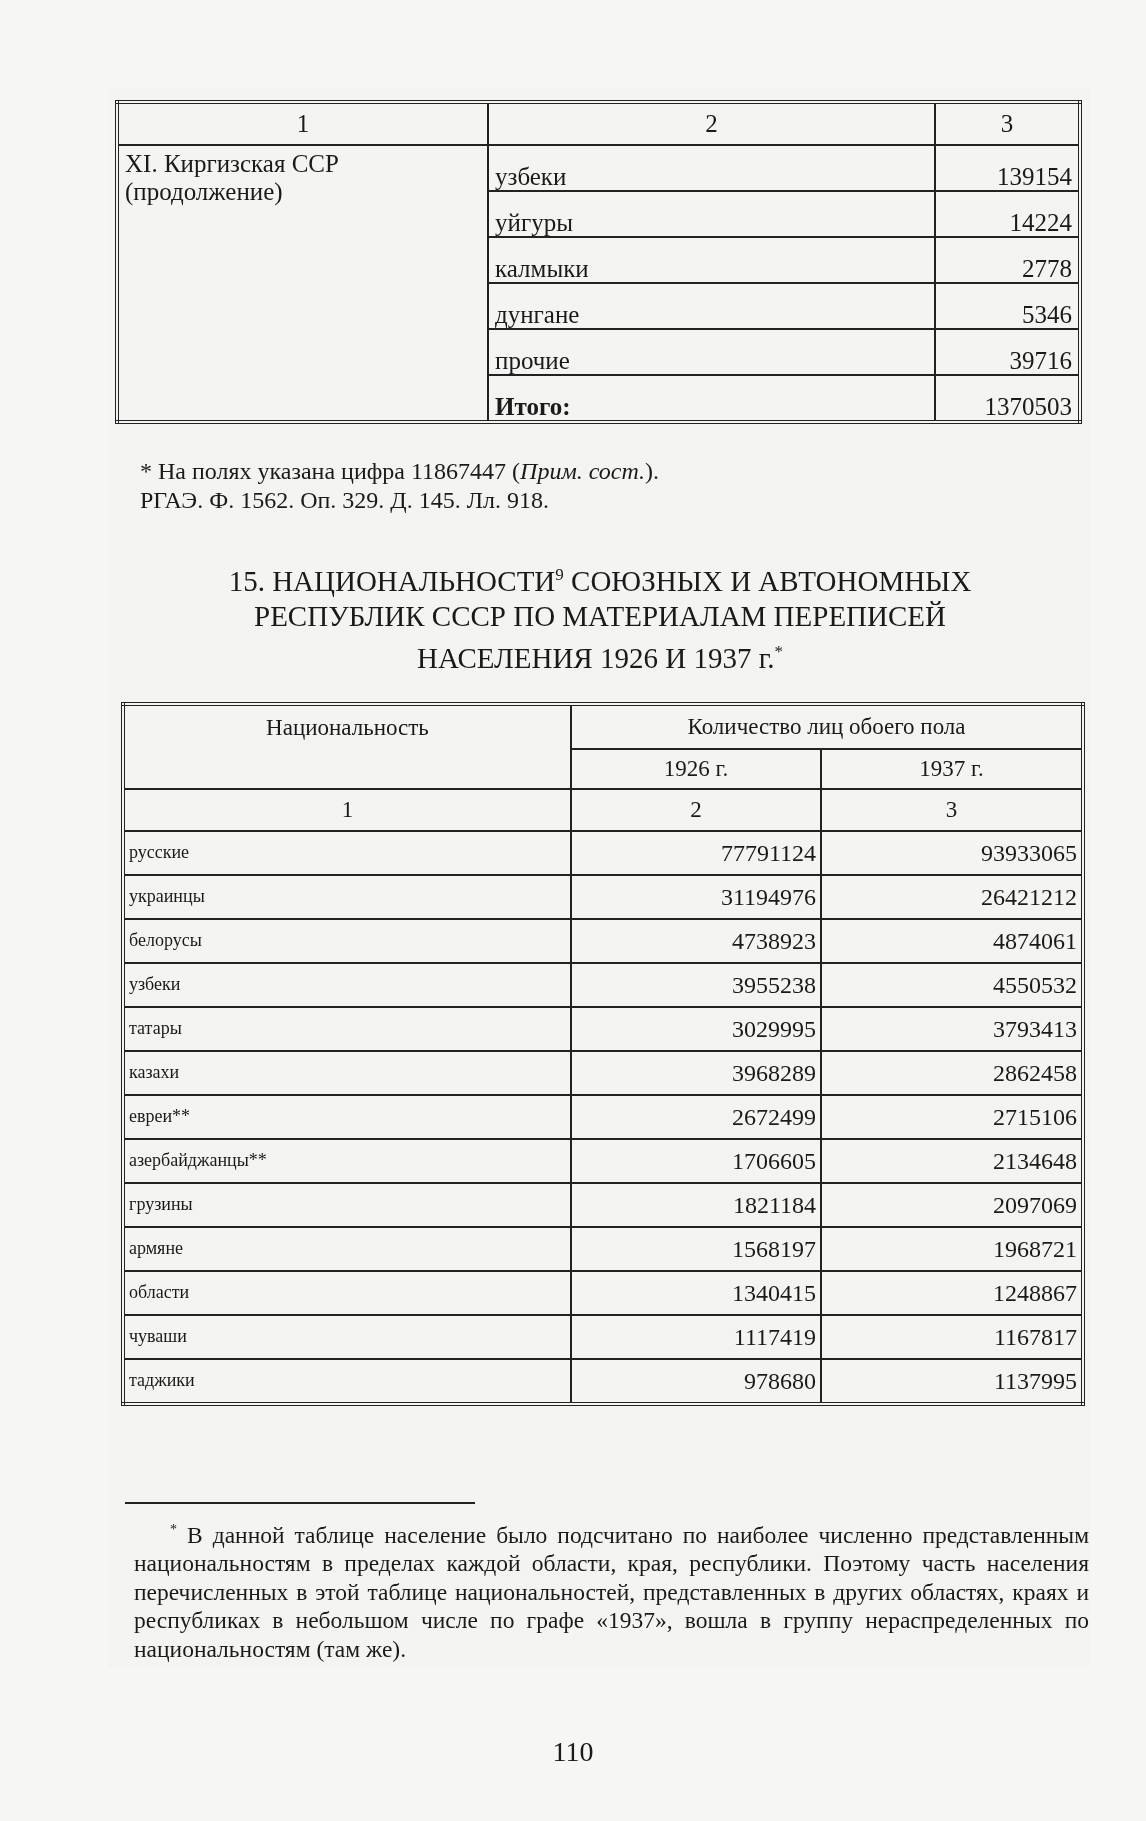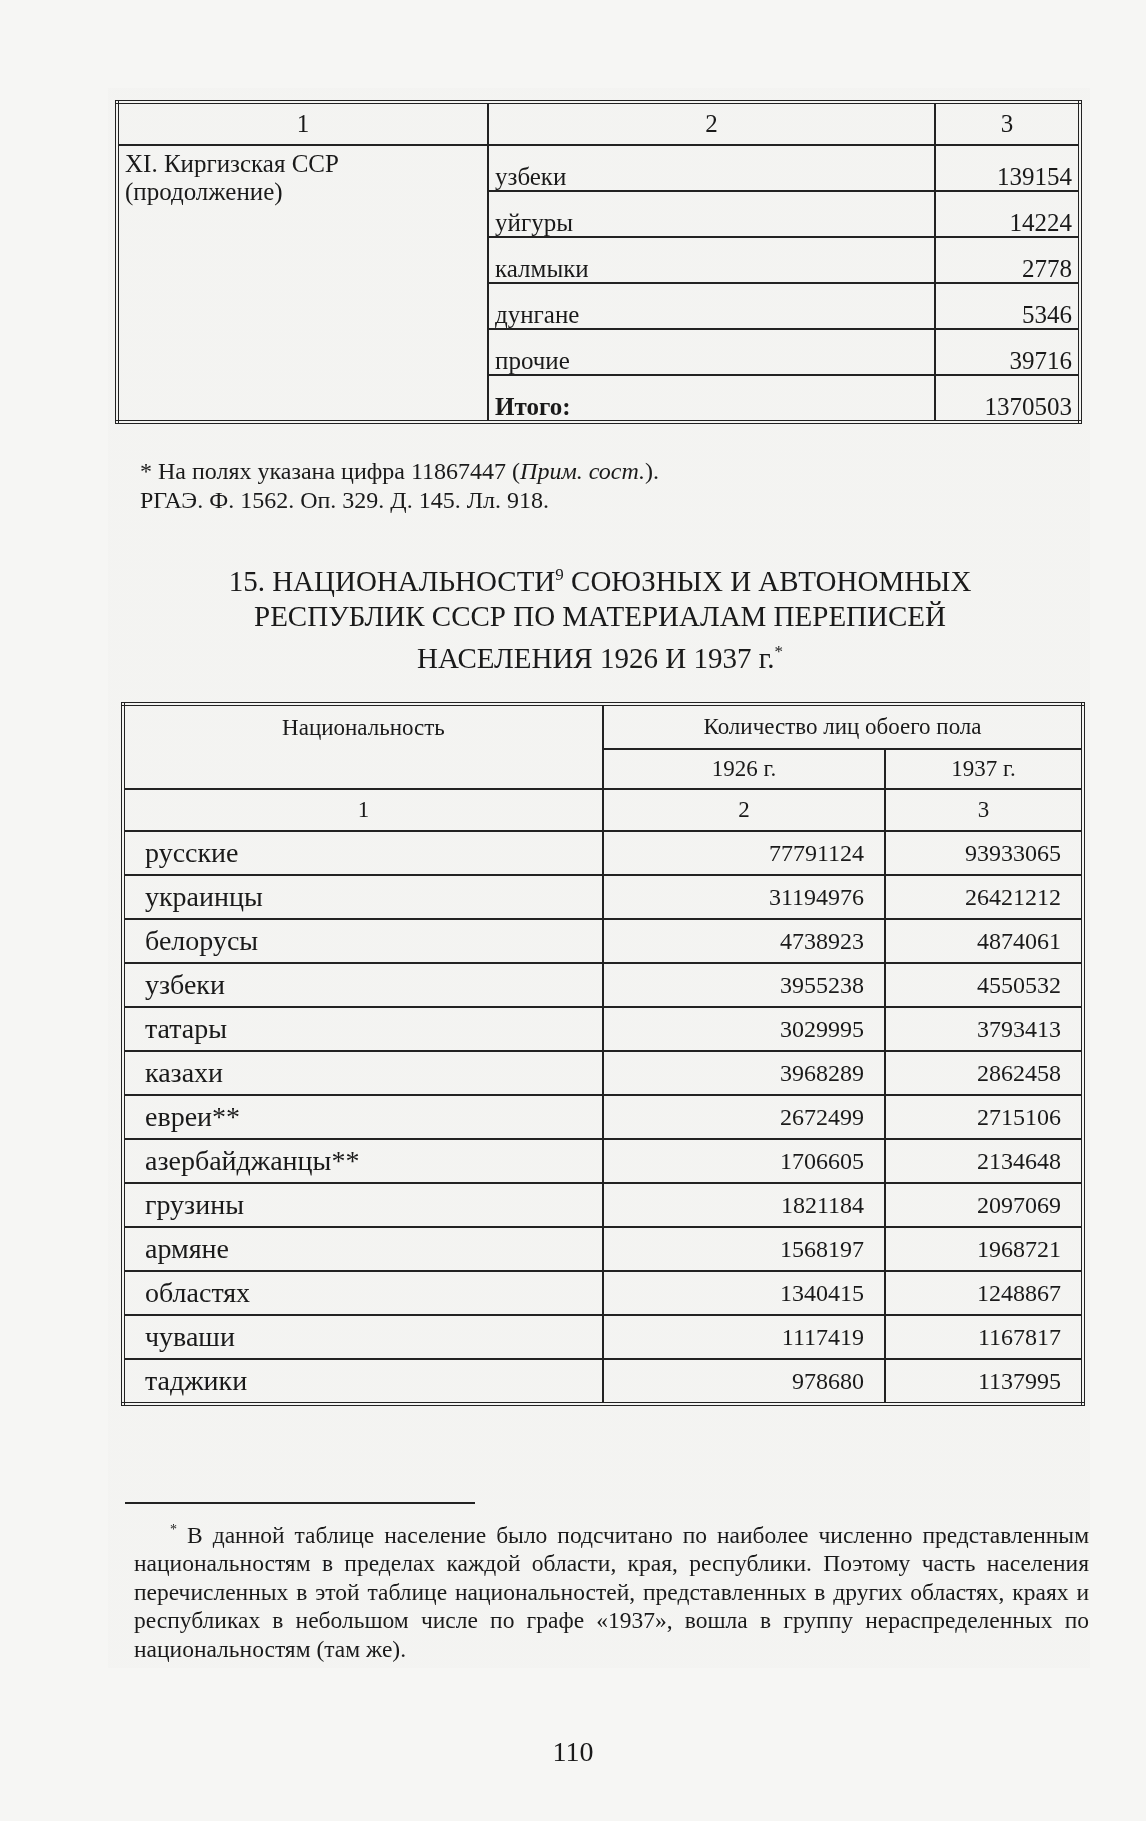--- a/index.html
+++ b/index.html
@@ -37,30 +37,30 @@
     text-align: center; font-size: 29px; line-height: 35px;
   }
   .title sup { font-size: 17px; }
 
   
   .t2 {
     position: absolute; left: 121px; top: 702px; width: 964px;
     border-collapse: collapse; border: 4px double #222;
     font-size: 23px;
   }
-  .t2 td { border: 2px solid #222; padding: 0 20px; height: 42px; line-height: 1.1; font-family: Liberation Serif, serif; }
+  .t2 td { border: 2px solid #222; padding: 0 4px; height: 42px; line-height: 1.1; font-family: Liberation Serif, serif; }
   .t2 .h1 td { height: 42px; text-align: center; }
   .t2 .h2 td { height: 38px; text-align: center; }
   .t2 .h3 td { height: 40px; text-align: center; }
   .t2 .h1 td.nat { border-bottom: none; }
   .t2 .h2 td.blank { border-top: none; }
   .t2 .c1 { width: 437px; }
   .t2 .c2 { width: 240px; }
   .t2 .num { text-align: right; font-size: 24px; }
-  .t2 .name { font-size: 28px; }
+  .t2 .name { font-size: 18px; }
 
   .rule {
     position: absolute; left: 125px; top: 1502px; width: 350px; height: 0;
     border-top: 2px solid #222;
   }
   .footnote {
     position: absolute; left: 134px; top: 1516px; width: 955px;
     font-size: 23.5px; line-height: 28.5px; text-align: justify;
   }
   .footnote .first { text-indent: 36px; }
@@ -184,21 +184,21 @@
         <td class="name">грузины</td>
         <td class="num">1821184</td>
         <td class="num">2097069</td>
       </tr>
   <tr>
         <td class="name">армяне</td>
         <td class="num">1568197</td>
         <td class="num">1968721</td>
       </tr>
   <tr>
-        <td class="name">областях</td>
+        <td class="name">области</td>
         <td class="num">1340415</td>
         <td class="num">1248867</td>
       </tr>
   <tr>
         <td class="name">чуваши</td>
         <td class="num">1117419</td>
         <td class="num">1167817</td>
       </tr>
   <tr>
         <td class="name">таджики</td>

